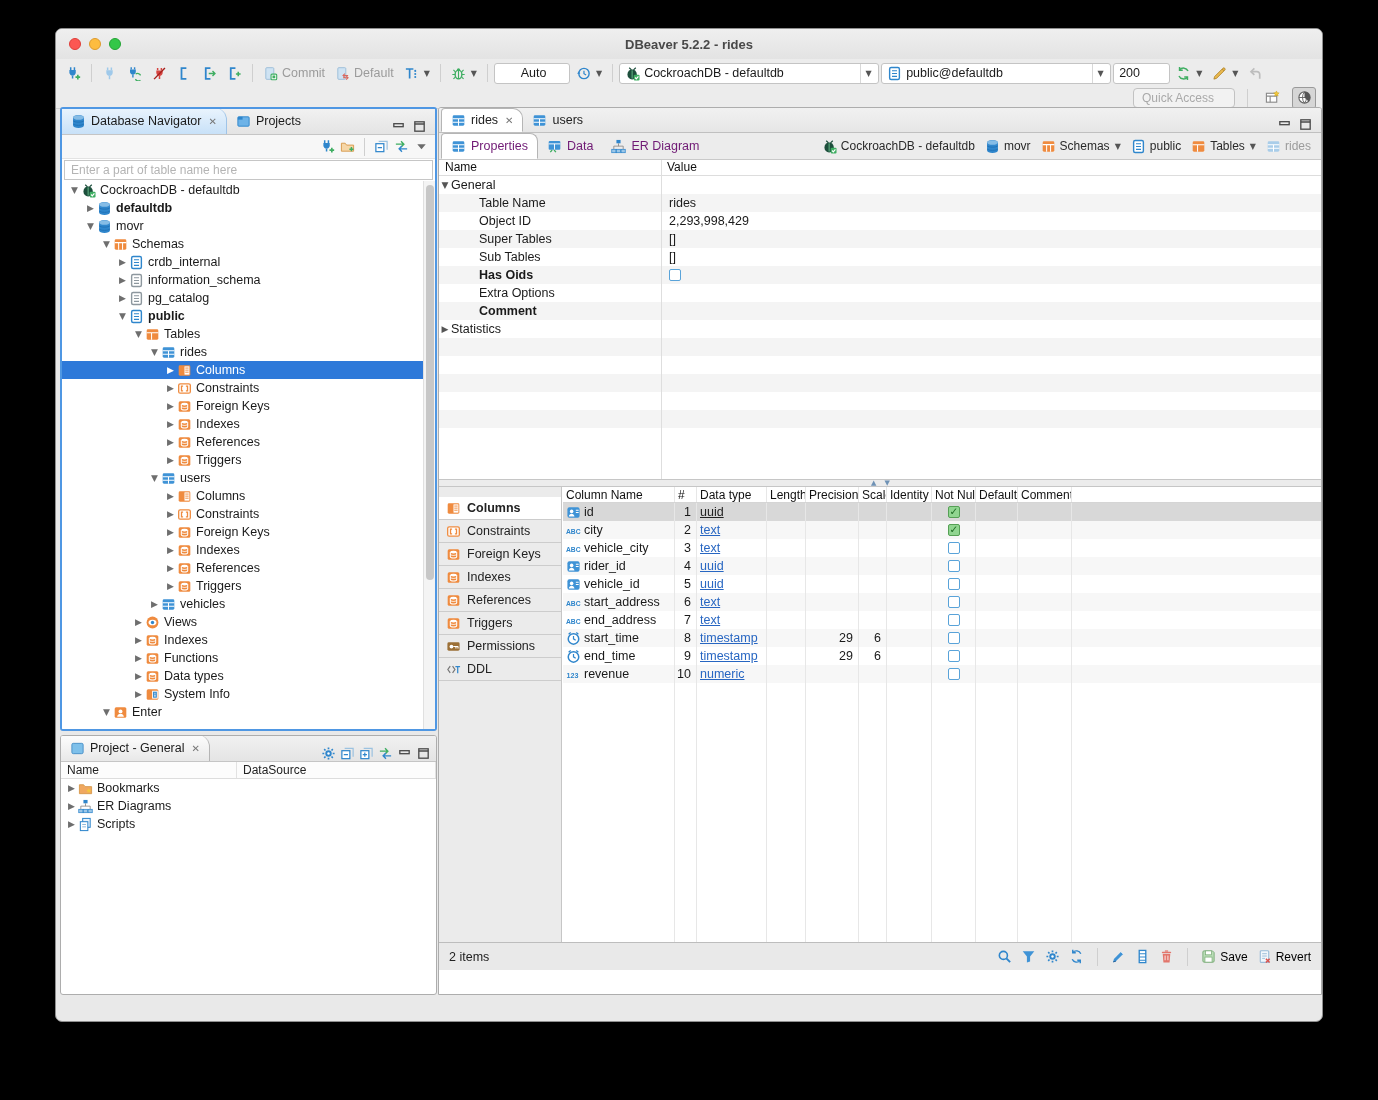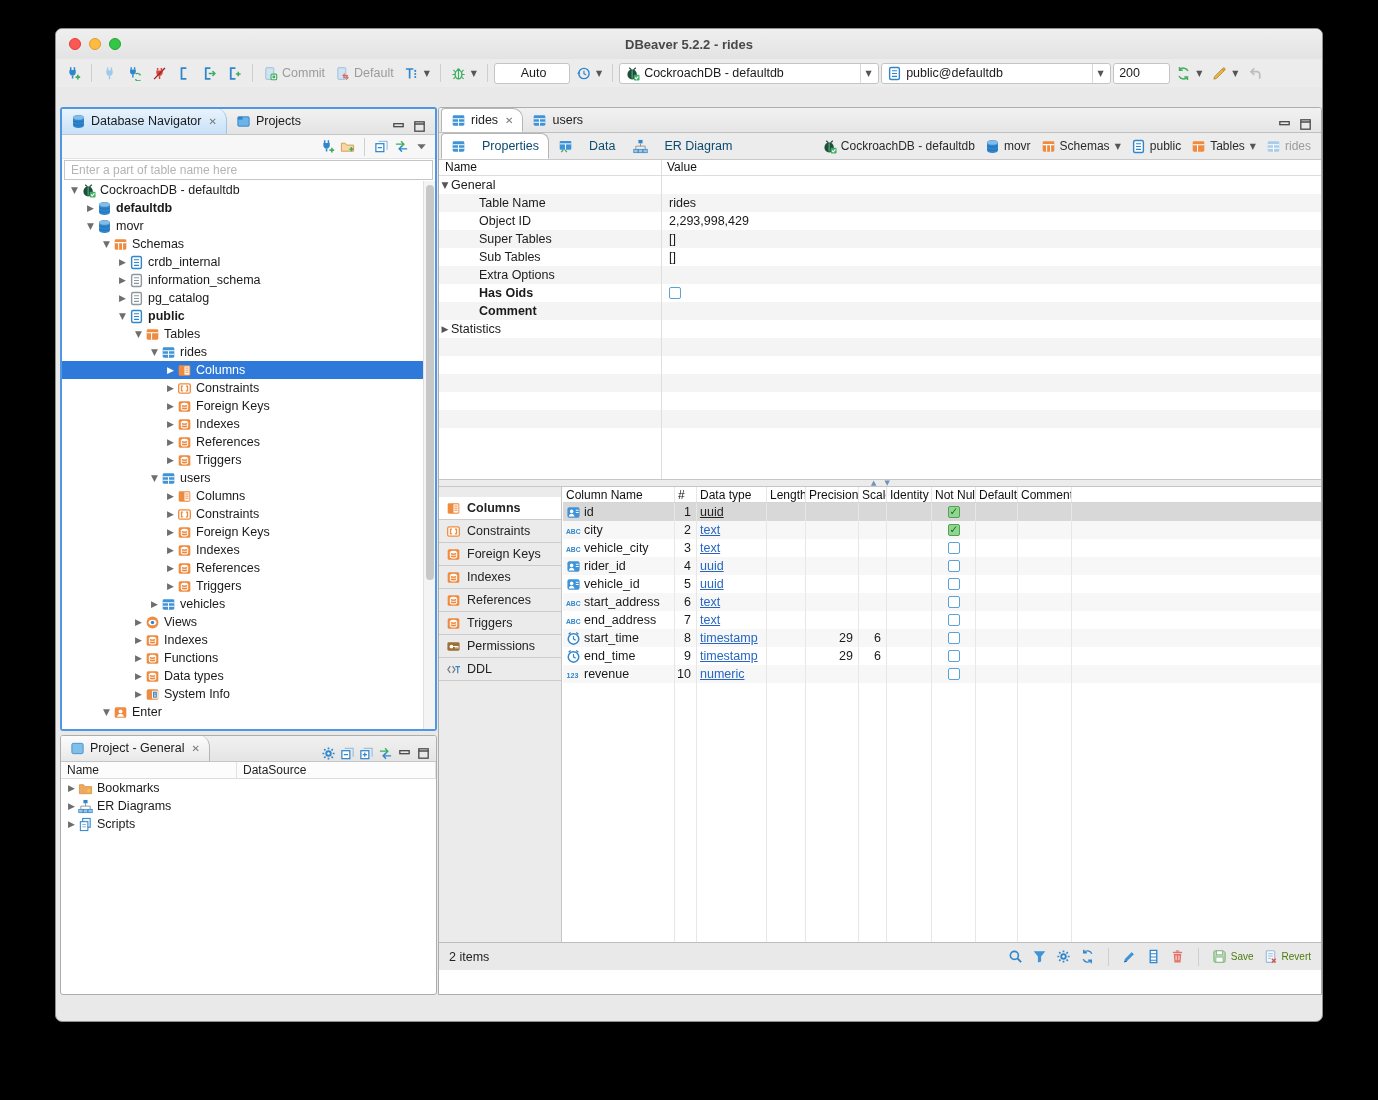--- a/index.html
+++ b/index.html
@@ -52,21 +52,21 @@
   .vscroll { position:absolute; right:0; top:0; bottom:0; width:12px; background:#f4f4f4; border-left:1px solid #e0e0e0; }
   .vthumb { position:absolute; left:1.5px; width:8px; border-radius:4px; background:#c7c7c7; top:4px; height:72%; }
   .projhead { height:17px; display:flex; font-size:12px; color:#222; border-bottom:1px solid #ddd; background:#fcfcfc; }
   .projhead .hc { padding:1px 6px; border-right:1px solid #e2e2e2; }
   
   .editor { position:absolute; left:382px; top:78px; width:884px; height:888px; background:#fff; border:1px solid #adadad; border-radius:3px 3px 0 0; overflow:hidden; }
   .etabrow { height:25px; background:linear-gradient(#f1f1f1,#e6e6e6); border-bottom:1px solid #c0c0c0; display:flex; align-items:flex-end; padding-left:2px; }
   .etab { height:24px; display:flex; align-items:center; gap:5px; padding:0 9px; font-size:12.5px; color:#222; }
   .etab.active { background:#fff; border:1px solid #b5b5b5; border-bottom:1px solid #fff; border-radius:4px 10px 0 0; }
   .subtabrow { height:27px; background:#ececec; border-bottom:1px solid #c9c9c9; display:flex; align-items:flex-end; padding-left:2px; }
-  .subtab { height:26px; display:flex; align-items:center; gap:16px; padding:0 9px; font-size:12.5px; color:#0c4a6e; }
+  .subtab { height:26px; display:flex; align-items:center; gap:5px; padding:0 9px; font-size:12.5px; color:#701a75; }
   .subtab.active { background:#fff; border:1px solid #b5b5b5; border-bottom:1px solid #fff; border-radius:4px 8px 0 0; }
   .crumbs { margin-left:auto; display:flex; align-items:center; gap:10px; padding-right:10px; height:26px; }
   .crumb { display:flex; align-items:center; gap:4px; font-size:12px; color:#2a2a2a; }
   .crumb.muted { color:#9b9b9b; }
   
   .propgrid { position:relative; height:320px; overflow:hidden; border-bottom:1px solid #c6c6c6; }
   .pg-vline { position:absolute; left:222px; top:0; bottom:0; width:1px; background:#dedede; }
   .pghead { display:flex; height:16px; font-size:12px; color:#111; background:#fff; border-bottom:1px solid #ddd; }
   .pghead .hc { padding:0 6px; }
   .pghead .hc.n { width:222px; flex:0 0 auto; }
@@ -96,21 +96,21 @@
   .crow.head { height:16px; font-size:12px; color:#111; border-bottom:1px solid #d5d5d5; background:#fff; }
   .crow .cc { height:100%; display:flex; align-items:center; padding:0 3px; border-right:1px solid #e7e7e7; overflow:hidden; flex:0 0 auto; gap:3px; white-space:nowrap; }
   .crow .cc.rt { justify-content:flex-end; padding-right:5px; }
   .crow .cc.ct { justify-content:center; }
   .crow .cc.fill { flex:1 1 auto; border-right:none; }
   .crowzone .crow:nth-child(even) { background:#f7f7f7; }
   .crowzone .crow.sel { background:#d8d8d8; }
   .detailbar { position:absolute; left:0; right:0; bottom:0; height:28px; background:#e9e9e9; border-top:1px solid #bdbdbd; display:flex; align-items:center; padding:0 10px; }
   .detailbar .status { font-size:12.5px; color:#222; }
   .dtools { margin-left:auto; display:flex; align-items:center; gap:9px; }
-  .dtools .btnlbl { font-size:10px; color:#4d7c0f; }
+  .dtools .btnlbl { font-size:12px; color:#000000; }
   .dtools .wbtn { display:flex; align-items:center; gap:4px; }
   
   .statusbar { position:absolute; left:0; right:0; bottom:0; height:28px; background:#e4e4e4; border-top:1px solid #bcbcbc; display:flex; align-items:center; font-size:12px; color:#333; }
   .sbbox { width:378px; height:24px; margin-left:2px; border:1px solid #a8a8a8; border-radius:2px; display:flex; align-items:center; padding:0 7px; background:#e9e9e9; }
   .sbsep { width:1px; height:16px; background:#bdbdbd; margin:0 8px; }
   .sbright { margin-left:auto; display:flex; align-items:center; }
   .sbpad { width:325px; }
   .grip { color:#b5b5b5; font-size:9px; letter-spacing:1px; margin-left:8px; }
   .minmax { display:flex; gap:6px; margin-left:auto; padding-right:8px; align-items:center; }
 </style>
@@ -297,20 +297,44 @@
     <span class="tbtn">
         <i class="ic">
           <svg viewBox="0 0 16 16">
             <path d="M12.5 13.5V9a3 3 0 0 0-3-3H4" fill="none" stroke="#bdbdbd" stroke-width="1.8"></path>
             <path d="M6.8 2.5L3.2 6l3.6 3.5" fill="none" stroke="#bdbdbd" stroke-width="1.8"></path>
           </svg>
         </i>
       </span>
   </div>
 
+  <div class="toolbar2">
+    <span class="qaccess">
+        <span>Quick Access</span>
+      </span>
+    <span class="sep"></span>
+    <span class="pbtn">
+        <i class="ic">
+          <svg viewBox="0 0 16 16">
+            <rect x="1.5" y="3.5" width="11" height="9.5" fill="#fff" stroke="#8a8a8a" stroke-width="1.2"></rect>
+            <path d="M1.5 6.5h11M5.5 6.5v6.5" stroke="#8a8a8a" stroke-width="1.2"></path>
+            <path d="M12.2 1l.9 1.8 2 .3-1.5 1.4.4 2-1.8-1-1.8 1 .4-2L9.3 3.1l2-.3z" fill="#f3c73e" stroke="#caa20f" stroke-width="0.5"></path>
+          </svg>
+        </i>
+      </span>
+    <span class="pbtn pressed">
+        <i class="ic">
+          <svg viewBox="0 0 16 16">
+            <circle cx="8" cy="8" r="6" fill="#fff" stroke="#666" stroke-width="1.2"></circle>
+            <path d="M2 8h12M8 2a9.5 9.5 0 0 1 0 12M8 2a9.5 9.5 0 0 0 0 12" fill="none" stroke="#666" stroke-width="1"></path>
+            <path d="M8 2a6 6 0 0 1 4.3 10.2L8 8z" fill="#555"></path>
+          </svg>
+        </i>
+      </span>
+  </div>
 
   <div class="navpanel">
     <div class="ptabrow">
       <div class="ptab active">
         <i class="ic">
             <svg viewBox="0 0 16 16">
               <path fill="#2f86cc" d="M2.2 3.8c0-1.5 2.6-2.7 5.8-2.7s5.8 1.2 5.8 2.7v8.4c0 1.5-2.6 2.7-5.8 2.7s-5.8-1.2-5.8-2.7z"></path>
               <ellipse cx="8" cy="3.8" rx="5.8" ry="2.4" fill="#85bce6"></ellipse>
               <path d="M2.2 7.2c1 .9 3.1 1.5 5.8 1.5s4.8-.6 5.8-1.5M2.2 10.6c1 .9 3.1 1.5 5.8 1.5s4.8-.6 5.8-1.5" stroke="#1e6fb4" fill="none" stroke-width="0.9"></path>
             </svg>
@@ -1024,32 +1048,32 @@
               <span class="childpad"></span>
               <span>Sub Tables</span>
             </span>
             <span class="pval">
               <span>[]</span>
             </span>
           </div>
           <div class="prow">
             <span class="pname">
               <span class="childpad"></span>
-              <span>Extra Options</span>
-            </span>
-            <span class="pval"></span>
+              <span class="b">Has Oids</span>
+            </span>
+            <span class="pval">
+              <span class="cb"></span>
+            </span>
           </div>
           <div class="prow">
             <span class="pname">
               <span class="childpad"></span>
-              <span class="b">Has Oids</span>
-            </span>
-            <span class="pval">
-              <span class="cb"></span>
-            </span>
+              <span>Extra Options</span>
+            </span>
+            <span class="pval"></span>
           </div>
           <div class="prow">
             <span class="pname">
               <span class="childpad"></span>
               <span class="b">Comment</span>
             </span>
             <span class="pval"></span>
           </div>
           <div class="prow">
             <span class="pname">

